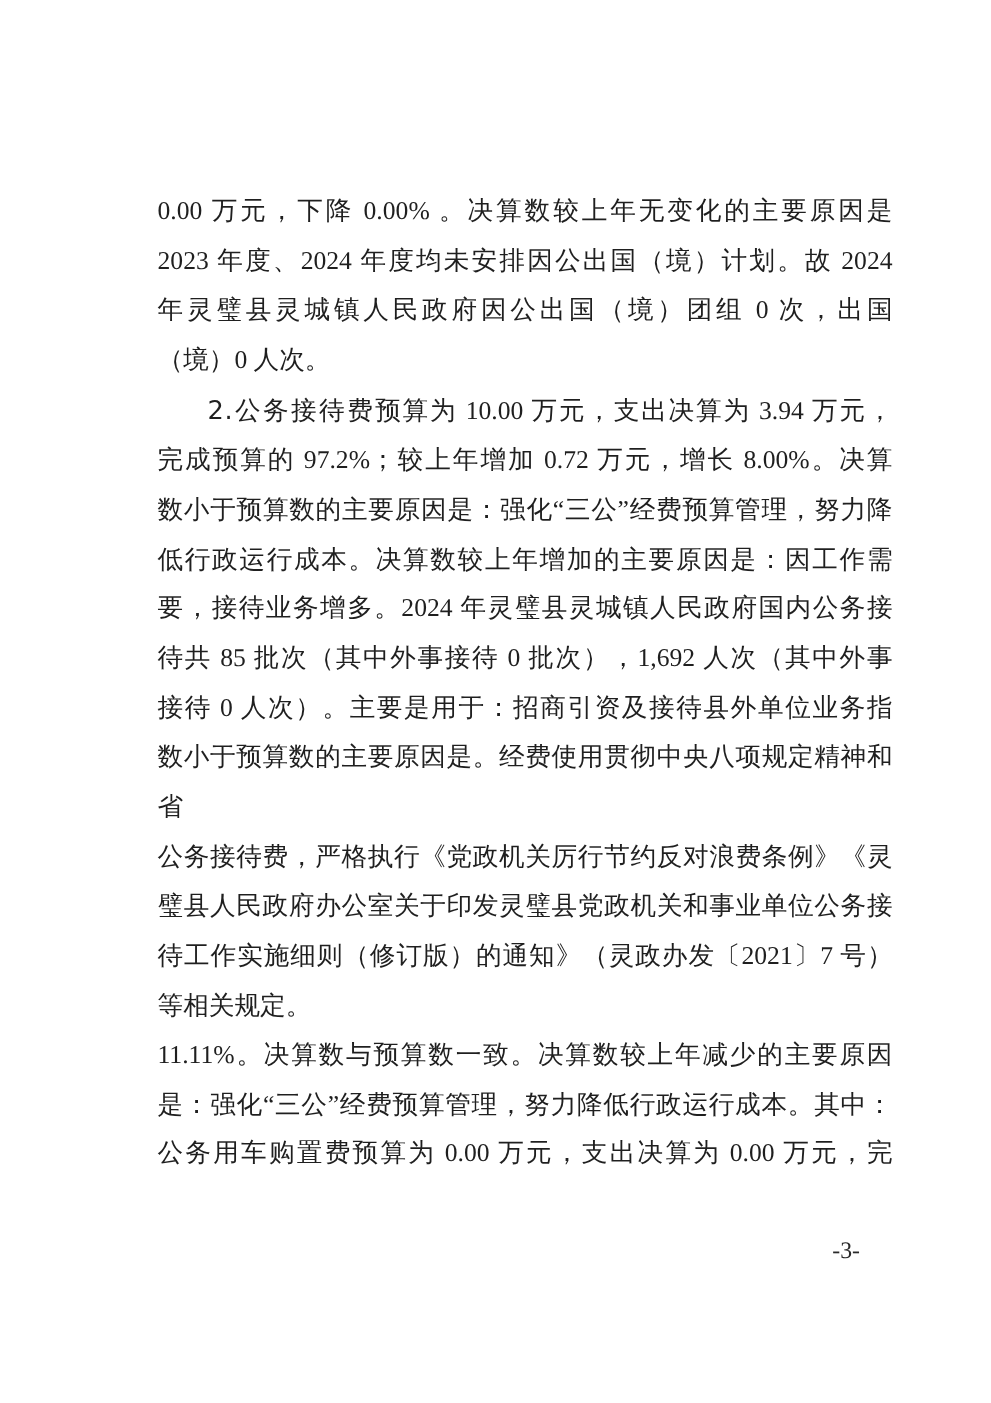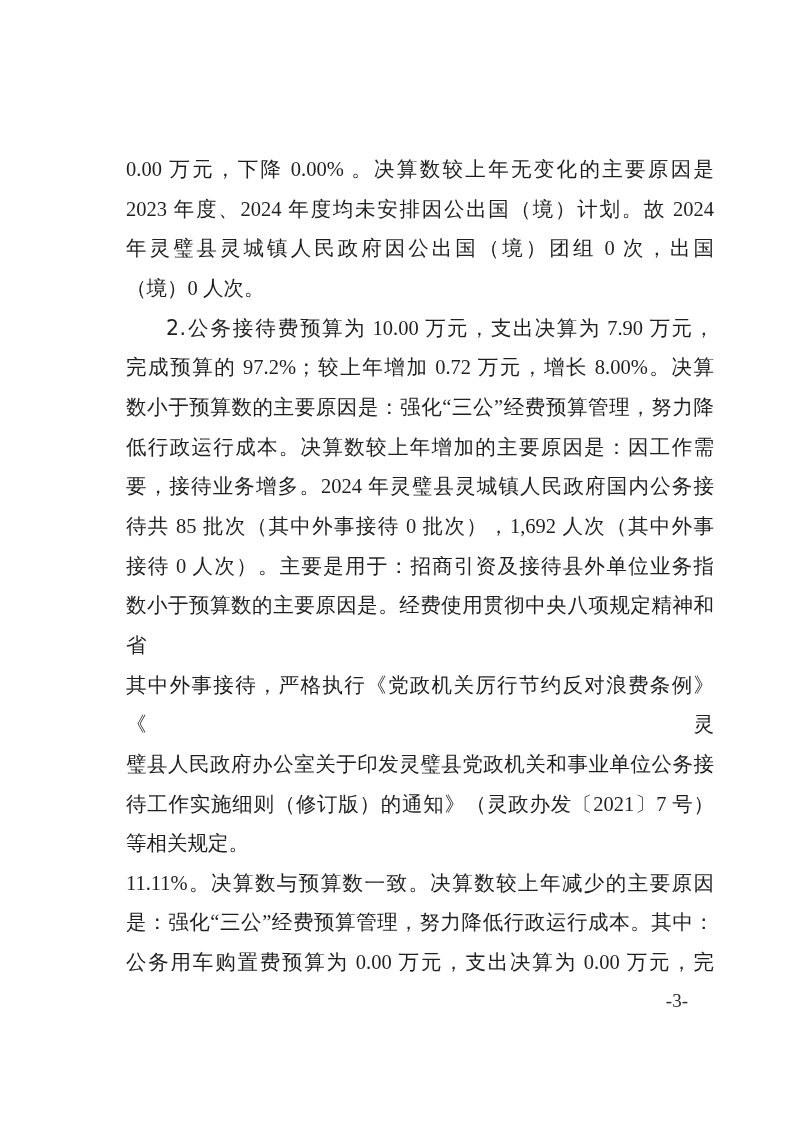--- a/index.html
+++ b/index.html
@@ -50,29 +50,29 @@
 </style>
 </head>
 <body>
 
 <div class="page">
   <div class="textblock">
     <div class="ln">0.00 万元，下降 0.00% 。决算数较上年无变化的主要原因是</div>
     <div class="ln">2023 年度、2024 年度均未安排因公出国（境）计划。故 2024</div>
     <div class="ln">年灵璧县灵城镇人民政府因公出国（境）团组 0 次，出国</div>
     <div class="ln end">（境）0 人次。</div>
-    <div class="ln ind"><span class="bld">2.公务接待费</span><span>预算为 10.00 万元，支出决算为 7.90 万元，</span></div>
+    <div class="ln ind"><span class="bld">2.公务接待费</span><span>预算为 10.00 万元，支出决算为 3.94 万元，</span></div>
     <div class="ln">完成预算的 97.2%；较上年增加 0.72 万元，增长 8.00%。决算</div>
     <div class="ln">数小于预算数的主要原因是：强化“三公”经费预算管理，努力降</div>
     <div class="ln">低行政运行成本。决算数较上年增加的主要原因是：因工作需</div>
     <div class="ln">要，接待业务增多。2024 年灵璧县灵城镇人民政府国内公务接</div>
     <div class="ln">待共 85 批次（其中外事接待 0 批次），1,692 人次（其中外事</div>
     <div class="ln">接待 0 人次）。主要是用于：招商引资及接待县外单位业务指</div>
     <div class="ln">数小于预算数的主要原因是。经费使用贯彻中央八项规定精神和省</div>
-    <div class="ln">其中外事接待，严格执行《党政机关厉行节约反对浪费条例》《灵</div>
+    <div class="ln">公务接待费，严格执行《党政机关厉行节约反对浪费条例》《灵</div>
     <div class="ln">璧县人民政府办公室关于印发灵璧县党政机关和事业单位公务接</div>
     <div class="ln">待工作实施细则（修订版）的通知》（灵政办发〔2021〕7 号）</div>
     <div class="ln end">等相关规定。</div>
     <div class="ln">11.11%。决算数与预算数一致。决算数较上年减少的主要原因</div>
     <div class="ln">是：强化“三公”经费预算管理，努力降低行政运行成本。其中：</div>
     <div class="ln">公务用车购置费预算为 0.00 万元，支出决算为 0.00 万元，完</div>
   </div>
   <div class="pagenum">-3-</div>
 </div>
 

